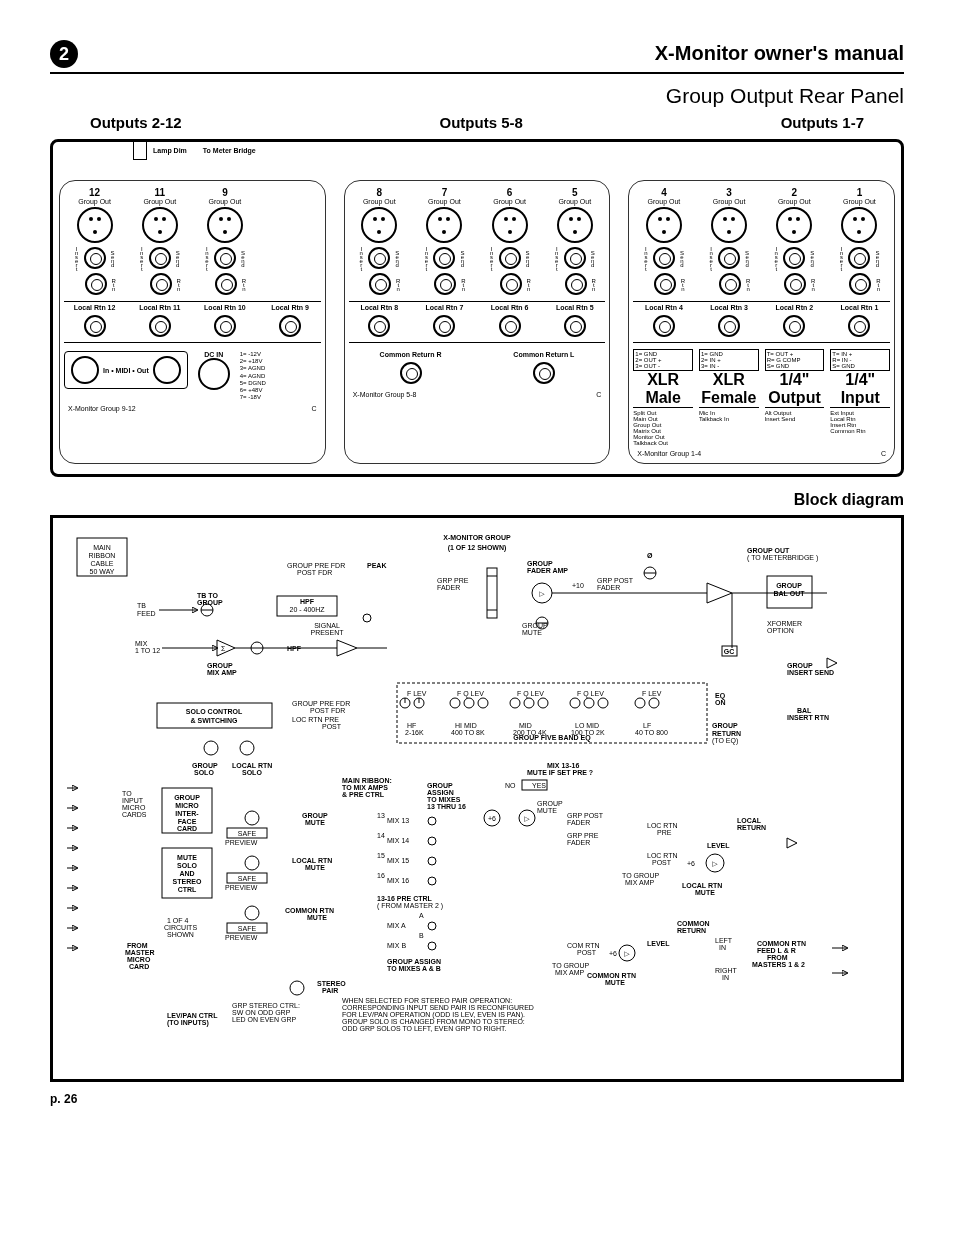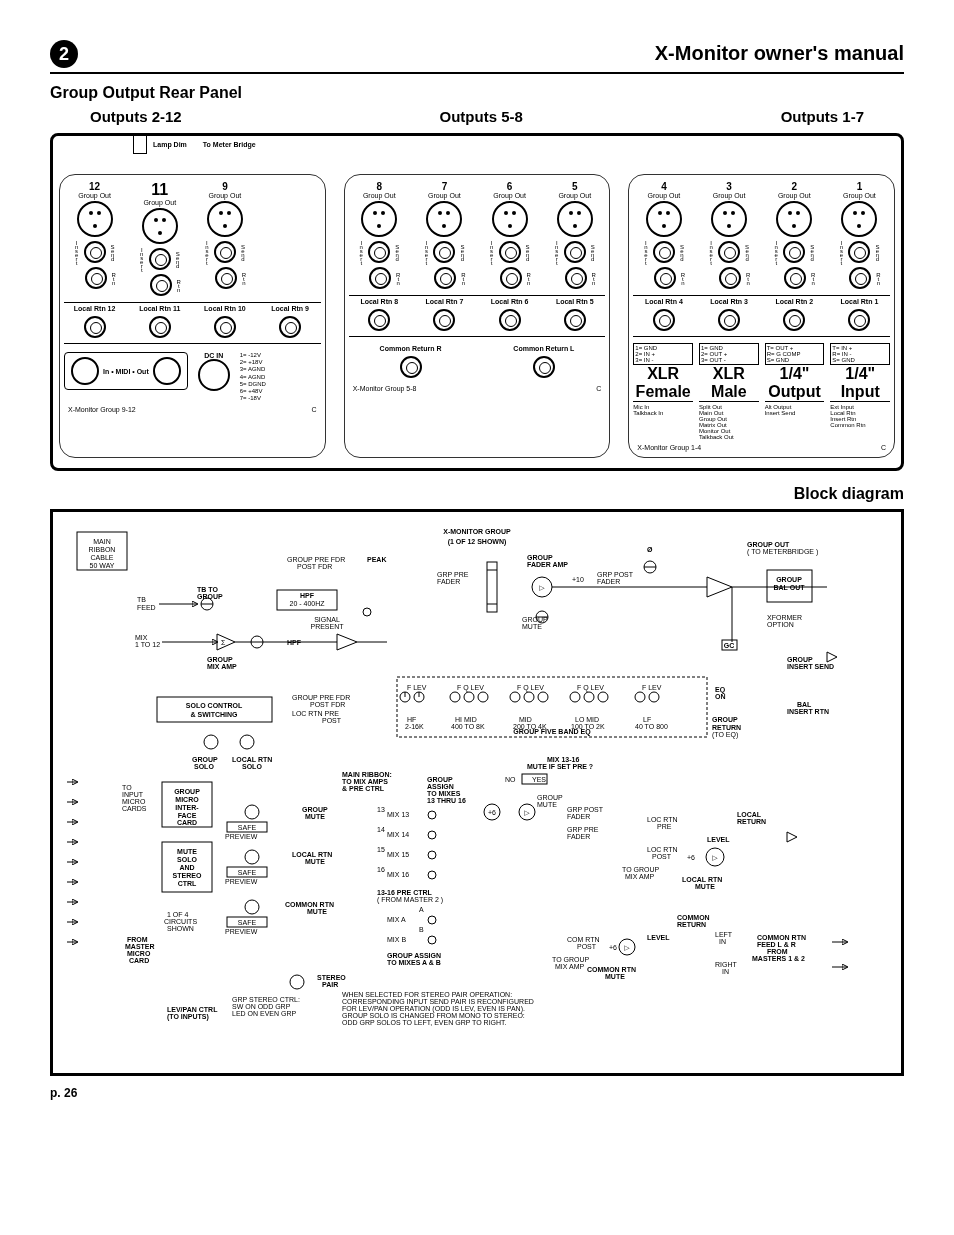--- a/index.html
+++ b/index.html
@@ -21,21 +21,21 @@
   }
   .header-left { display: flex; align-items: center; gap: 10px; }
   .circ-num {
     display: inline-flex; width: 28px; height: 28px;
     border-radius: 50%; background: #000; color: #fff;
     align-items: center; justify-content: center;
     font-weight: bold; font-size: 18px;
   }
   .title { font-size: 40px; font-weight: bold; }
   .subtitle { font-size: 20px; font-weight: bold; }
-  .section-title { text-align: left; font-weight: bold; font-size: 16px; margin: 6px 0; }
+  .section-title { text-align: right; font-weight: normal; font-size: 21px; margin: 6px 0; }
   .output-labels { display: flex; justify-content: space-between; margin: 0 40px 8px 40px; font-weight: bold; font-size: 15px; }
   .panel-frame {
     border: 3px solid #000; border-radius: 8px;
     padding: 10px 6px; position: relative;
   }
   .panel-row { display: flex; gap: 18px; }
   .panel-section { flex: 1; border: 1px solid #333; border-radius: 16px; padding: 6px 4px; }
   .group-row { display: grid; grid-template-columns: repeat(4,1fr); gap: 4px; }
   .group-cell { text-align: center; font-size: 7px; }
   .xlr {
@@ -112,21 +112,21 @@
               <span class="vtext">Insert</span>
               <span class="jack"></span>
               <span class="vtext">Send</span>
             </div>
           <div class="insert-row">
               <span style="width:8px"></span>
               <span class="jack"></span>
               <span class="vtext">Rtn</span>
             </div>
         </div>
-        <div class="group-cell"><b style="font-size:16px">11</b><br><span>Group Out</span><div class="xlr">
+        <div class="group-cell"><b style="font-size:10px">11</b><br><span>Group Out</span><div class="xlr">
               <span class="xlr-dot"></span>
             </div>
           <div class="insert-row">
               <span class="vtext">Insert</span>
               <span class="jack"></span>
               <span class="vtext">Send</span>
             </div>
           <div class="insert-row">
               <span style="width:8px"></span>
               <span class="jack"></span>
@@ -314,39 +314,39 @@
             </div>
         </div>
       </div>
       <div class="local-rtn-row">
         <div><span class="bold">Local Rtn 4</span><br><span class="jack" style="margin-top:4px"></span></div>
         <div><span class="bold">Local Rtn 3</span><br><span class="jack" style="margin-top:4px"></span></div>
         <div><span class="bold">Local Rtn 2</span><br><span class="jack" style="margin-top:4px"></span></div>
         <div><span class="bold">Local Rtn 1</span><br><span class="jack" style="margin-top:4px"></span></div>
       </div>
       <div class="wiring-row" style="margin-top:6px">
-        <div class="wiring-cell">
-            <div class="tiny" style="white-space:pre;border:1px solid #000;padding:1px">1= GND
-2= IN +
-3= IN -</div>
-            <div class="wiring-title">XLR Female</div>
-            <div class="tiny" style="white-space:pre">Mic In
-Talkback In</div>
-          </div>
         <div class="wiring-cell">
             <div class="tiny" style="white-space:pre;border:1px solid #000;padding:1px">1= GND
 2= OUT +
 3= OUT -</div>
             <div class="wiring-title">XLR Male</div>
             <div class="tiny" style="white-space:pre">Split Out
 Main Out
 Group Out
 Matrix Out
 Monitor Out
 Talkback Out</div>
+          </div>
+        <div class="wiring-cell">
+            <div class="tiny" style="white-space:pre;border:1px solid #000;padding:1px">1= GND
+2= IN +
+3= IN -</div>
+            <div class="wiring-title">XLR Female</div>
+            <div class="tiny" style="white-space:pre">Mic In
+Talkback In</div>
           </div>
         <div class="wiring-cell">
             <div class="tiny" style="white-space:pre;border:1px solid #000;padding:1px">T= OUT +
 R= G COMP
 S= GND</div>
             <div class="wiring-title">1/4" Output</div>
             <div class="tiny" style="white-space:pre">Alt Output
 Insert Send</div>
           </div>
         <div class="wiring-cell">

